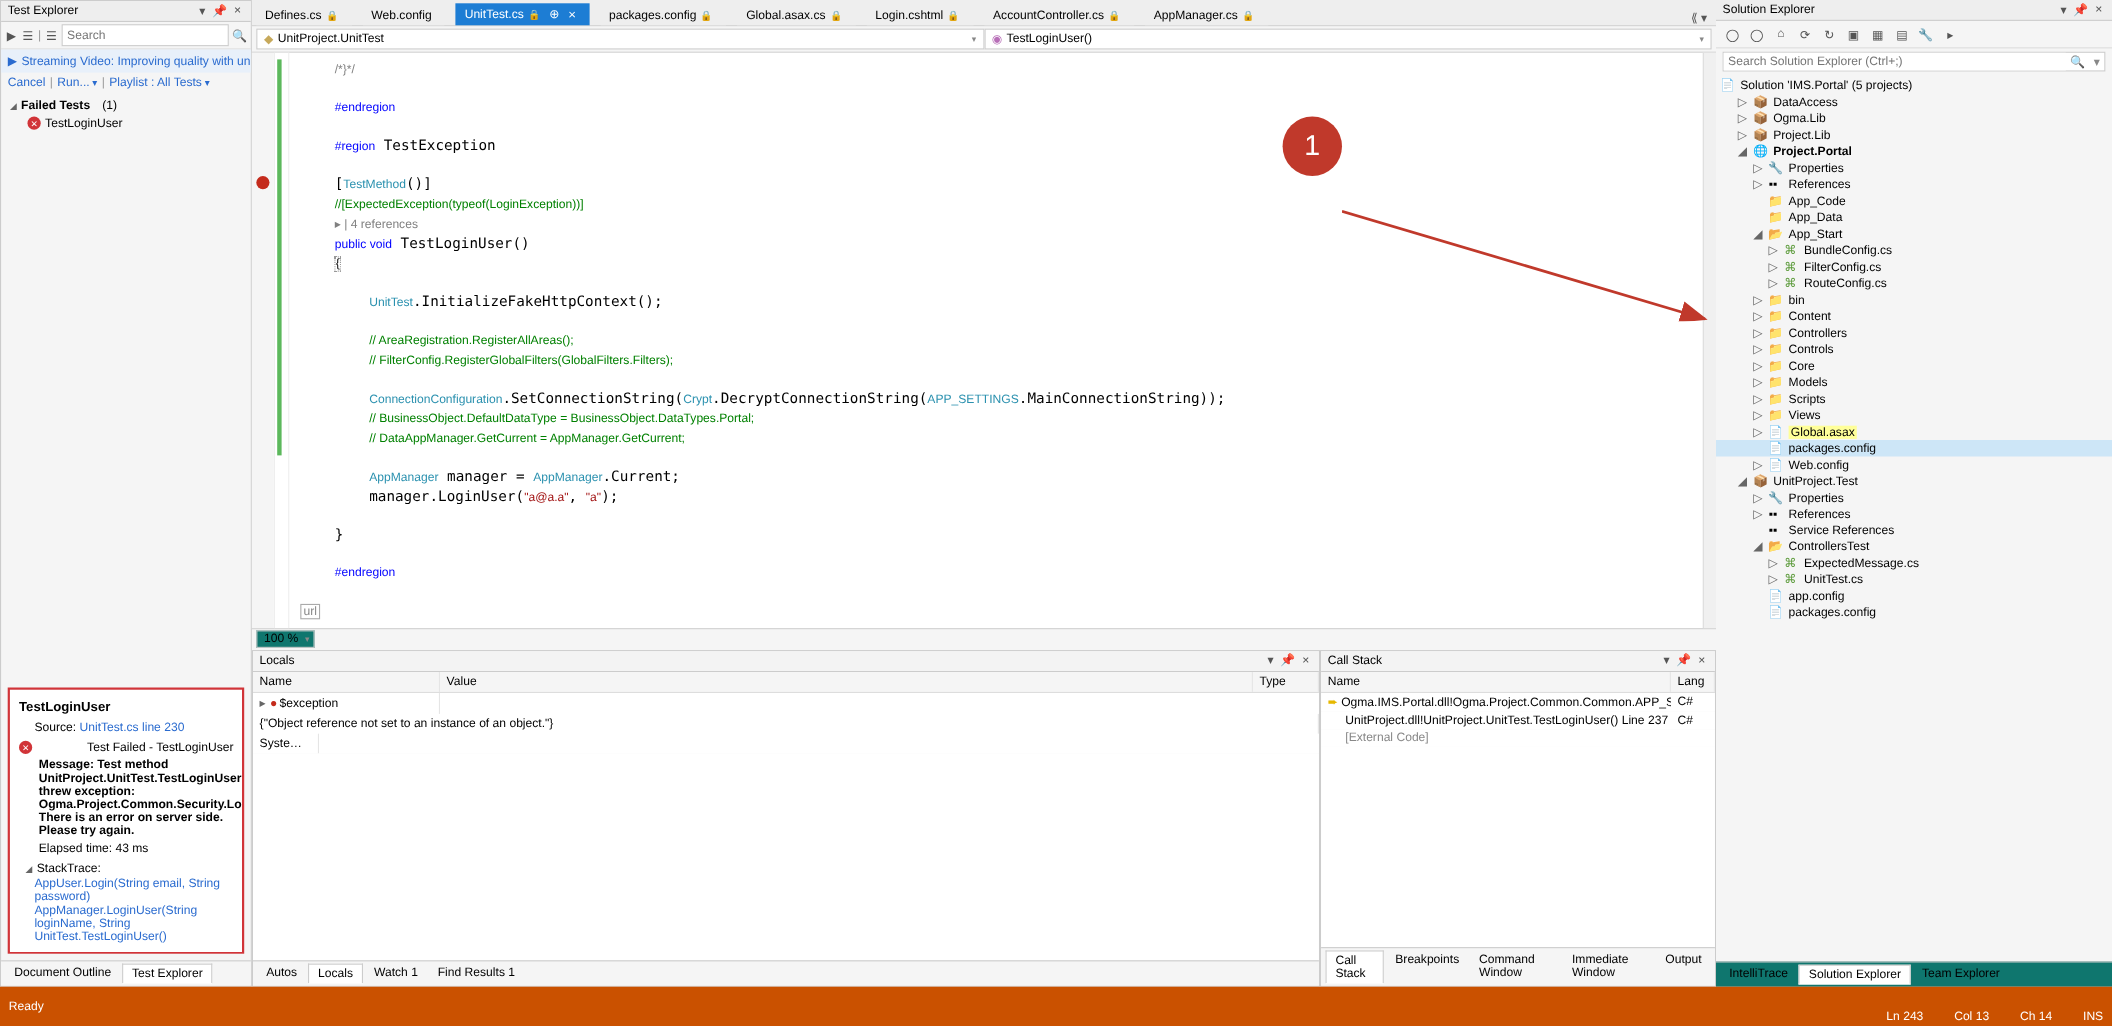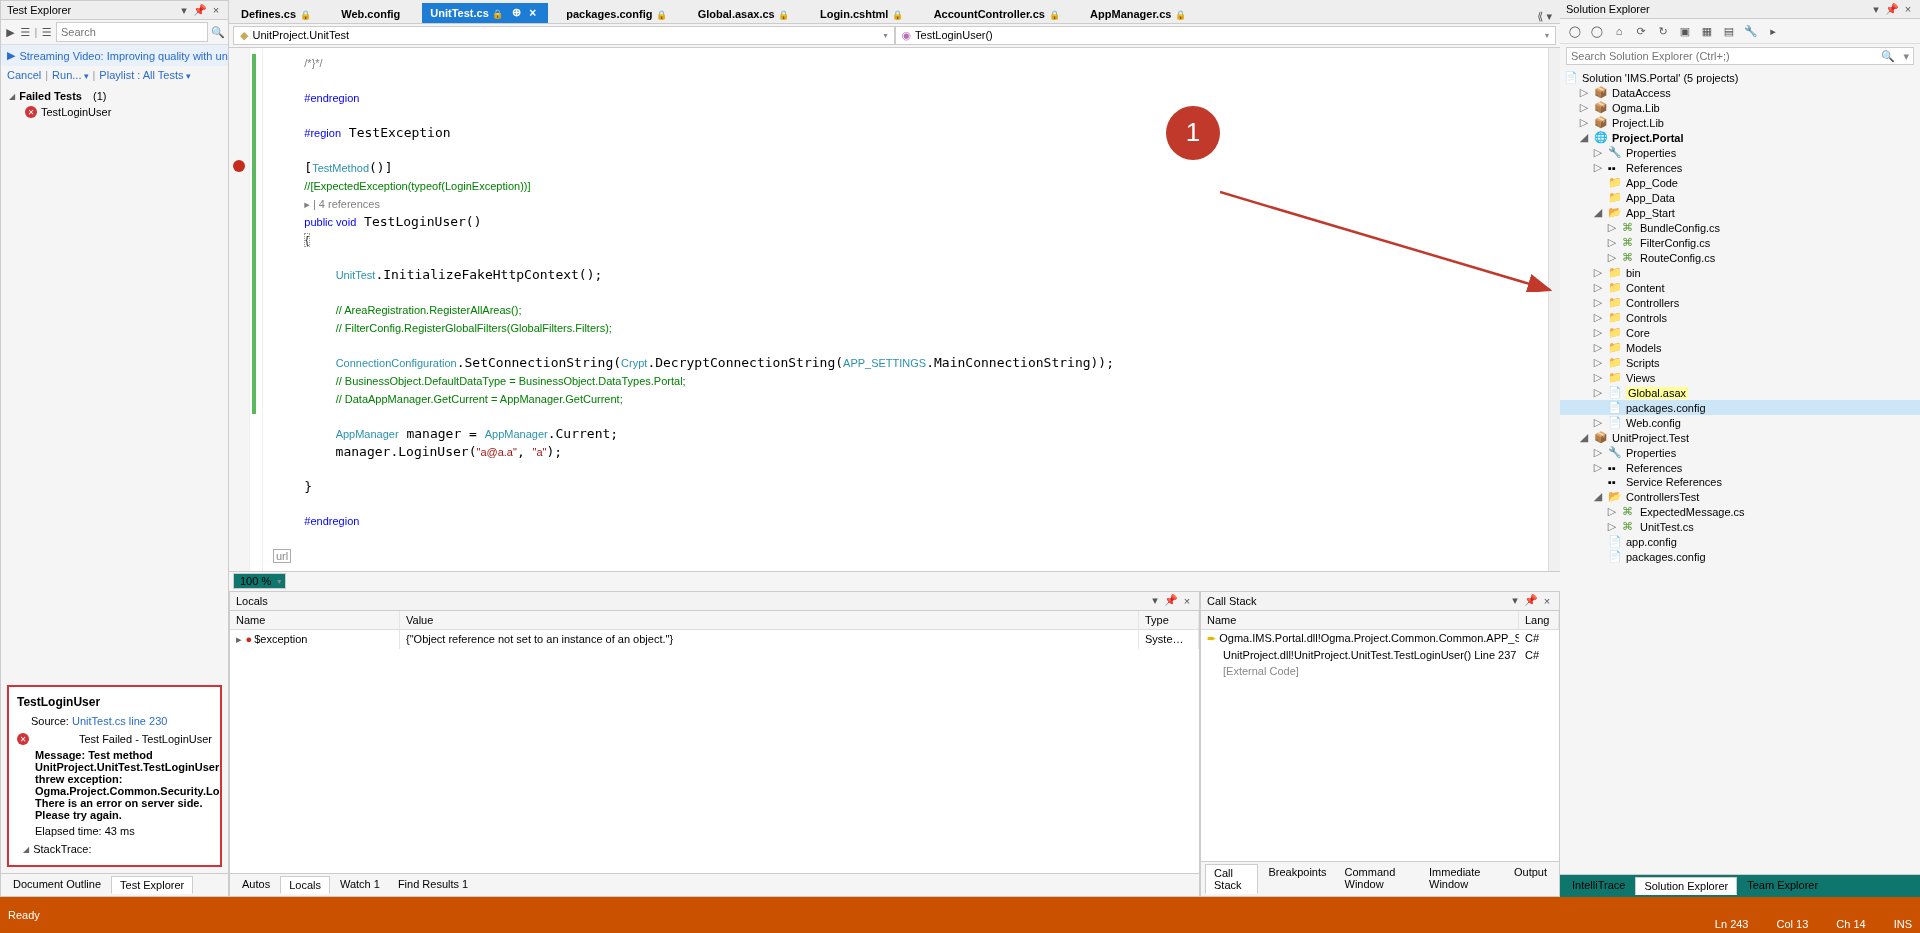--- a/index.html
+++ b/index.html
@@ -28,21 +28,21 @@
 .te-details h3 { font-weight: 600; font-size: 12px; margin-bottom: 6px; }
 .src-link { color: #2a6bcf; }
 .te-row { display: flex; align-items: flex-start; gap: 6px; margin-top: 6px; justify-content: space-between; }
 .stack-block { padding-left: 14px; }
 .stack-block a { color: #2a6bcf; display: block; }
 .bottom-tabs { border-top: 1px solid #ccc; background: #f5f5f5; padding: 2px 4px; display: flex; gap: 2px; }
 .btab { padding: 2px 8px; }
 .btab.active { background: #fff; border: 1px solid #ccc; border-bottom-color: #fff; }
 .center { flex: 1; display: flex; flex-direction: column; }
 .doc-tabs { display: flex; background: #eee; border-bottom: 1px solid #ccc; height: 24px; align-items: flex-end; gap: 10px; padding: 0 4px; }
-.dtab { padding: 3px 12px 3px 8px; background: #eee; display: flex; align-items: center; gap: 4px; font-size: 11px; font-weight: bold; }
+.dtab { padding: 3px 12px 3px 8px; background: #eee; display: flex; align-items: center; gap: 4px; font-size: 11px; }
 .dtab.active { background: #1d7dd4; color: #fff; }
 .dtab .lock::before { content: "🔒"; font-size: 9px; color: #888; }
 .dtab.active .lock::before { color: #cde; }
 .dtab .x::before { content: "×"; font-size: 12px; color: #555; margin-left: 4px; }
 .dtab.active .x::before { color: #fff; }
 .doc-nav { display: flex; padding: 2px 4px; background: #f5f5f5; border-bottom: 1px solid #ccc; }
 .nav-combo { background: #fff; border: 1px solid #ccc; padding: 2px 6px; flex: 1; display: flex; align-items: center; gap: 4px; }
 .nav-combo::after { content: "▾"; color: #888; margin-left: auto; font-size: 8px; }
 .cls-icon { color: #c7a95b; }
 .mtd-icon { color: #b86fb8; }
@@ -63,21 +63,21 @@
 .zoom-combo { background: #0f766e; border: 1px solid #ccc; padding: 1px 4px 1px 6px; display: flex; align-items: center; gap: 6px; }
 .zoom-combo::after { content: "▾"; font-size: 8px; color: #888; }
 .lower { display: flex; height: 308px; }
 .lower .panel { flex: 1; }
 .lower .panel-header.dark { background: #f3f3f3; }
 .grid-head { display: flex; background: #f5f5f5; border-bottom: 1px solid #ddd; }
 .grid-head > div, .grid-row > div { padding: 3px 6px; border-right: 1px solid #e5e5e5; overflow: hidden; white-space: nowrap; text-overflow: ellipsis; }
 .c-name { width: 170px; }
 .c-value { flex: 1; }
 .c-type { width: 60px; }
-.grid-row { display: flex; background: #fff; }
+.grid-row { display: flex; background: #fff; flex-direction: column; }
 .expand::before { content: "▸"; color: #666; margin-right: 4px; }
 .err-icon::before { content: "●"; color: #c42b1c; margin-right: 2px; }
 .cs-name { flex: 1; }
 .cs-lang { width: 40px; }
 .cs-row { display: flex; background: #fff; }
 .cs-row > div { padding: 2px 6px; overflow: hidden; white-space: nowrap; }
 .yarrow::before { content: "➨"; color: #e6b800; margin-right: 3px; }
 .gray { color: #888; }
 .lower-tabs { border-top: 1px solid #ccc; background: #f5f5f5; padding: 2px 4px; display: flex; gap: 2px; }
 .explorer { width: 360px; background: #f5f5f5; display: flex; flex-direction: column; }
@@ -152,20 +152,25 @@
       </div>
       <div style="padding-left:18px;margin-top:4px">
         <b><span>Message:</span></b>
         <b><span>Test method UnitProject.UnitTest.TestLoginUser threw exception:</span></b><br>
         <b><span>Ogma.Project.Common.Security.LoginException: There is an error on server side. Please try again.</span></b>
       </div>
       <div style="padding-left:18px;margin-top:4px">Elapsed time: 43 ms</div>
       <div class="te-group" style="font-weight:normal;margin-top:4px">
           <span>StackTrace:</span>
         </div>
+      <div class="stack-block">
+        <a>AppUser.Login(String email, String password)</a>
+        <a>AppManager.LoginUser(String loginName, String</a>
+        <a>UnitTest.TestLoginUser()</a>
+      </div>
     </div>
     <div class="bottom-tabs">
       <div class="btab">Document Outline</div>
       <div class="btab active">Test Explorer</div>
     </div>
   </div>
 
   <div class="center">
     <div class="doc-tabs">
       <div class="dtab">

